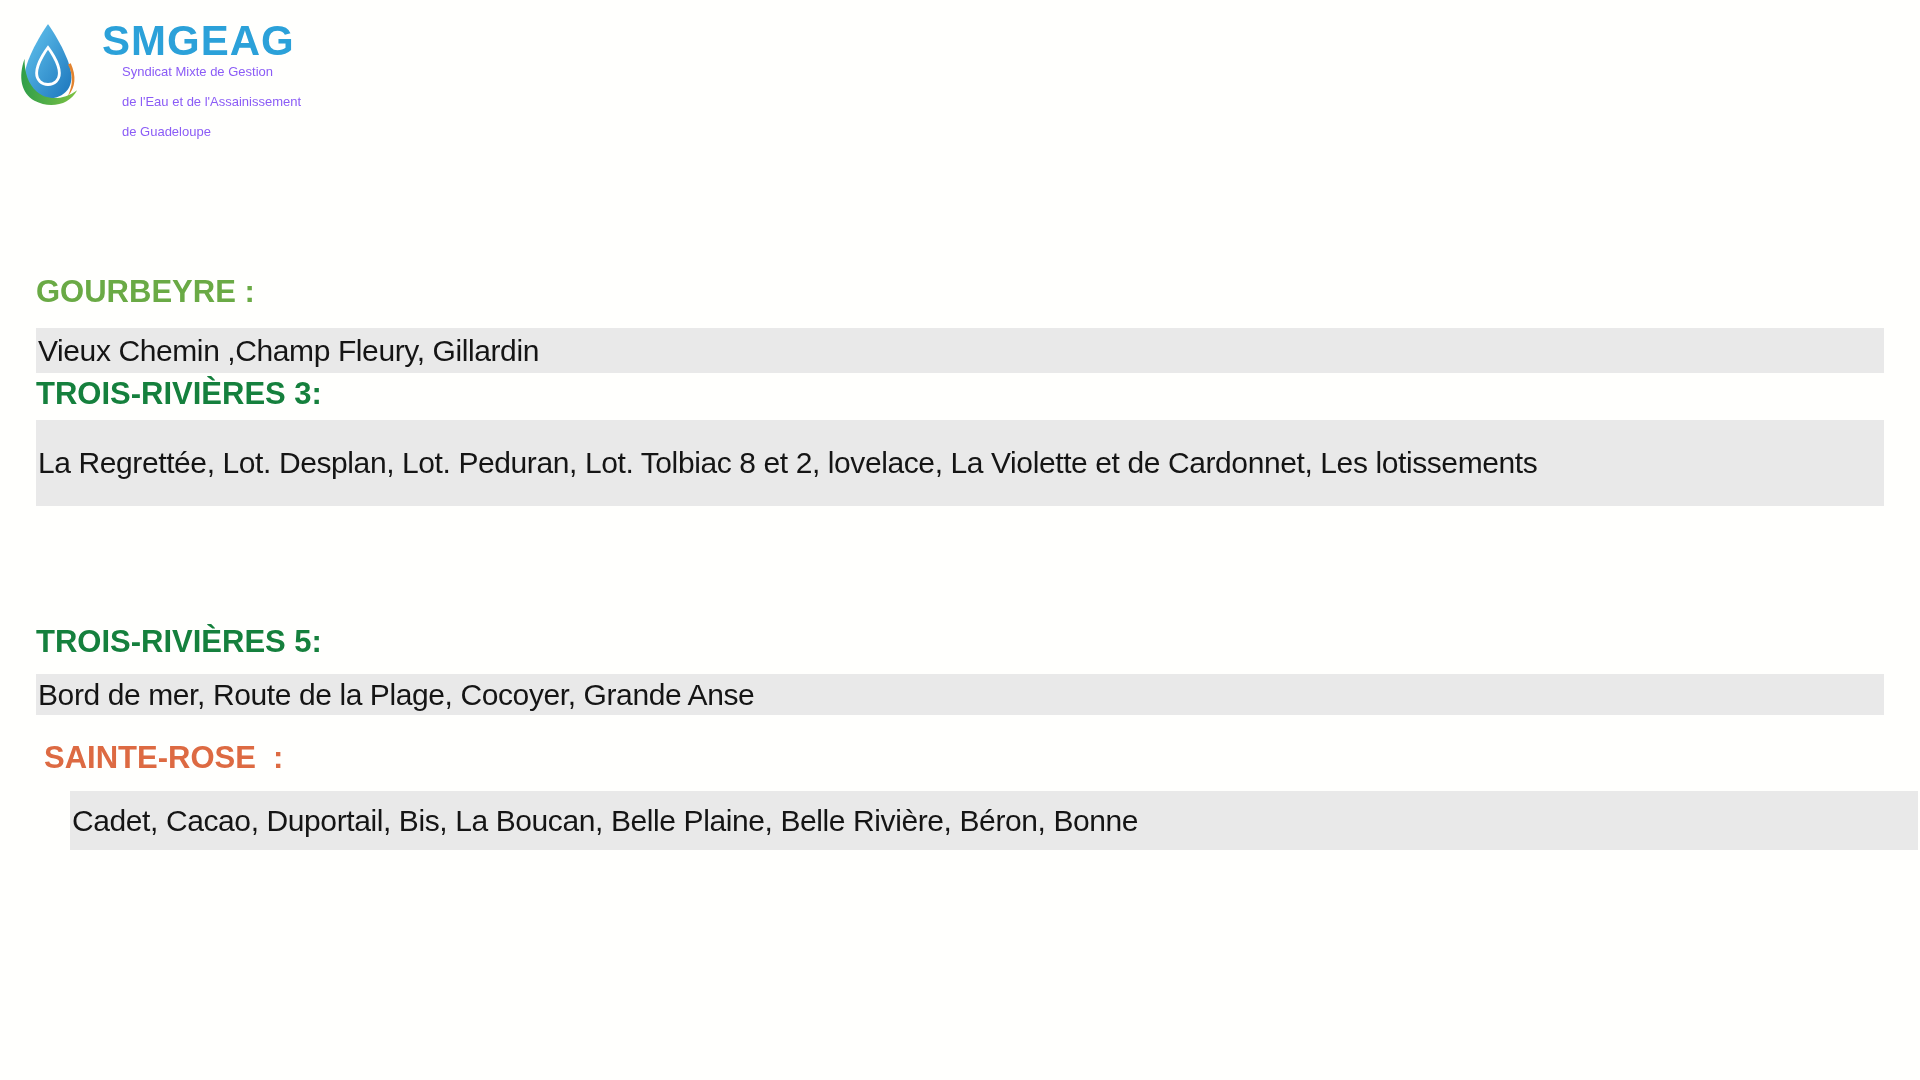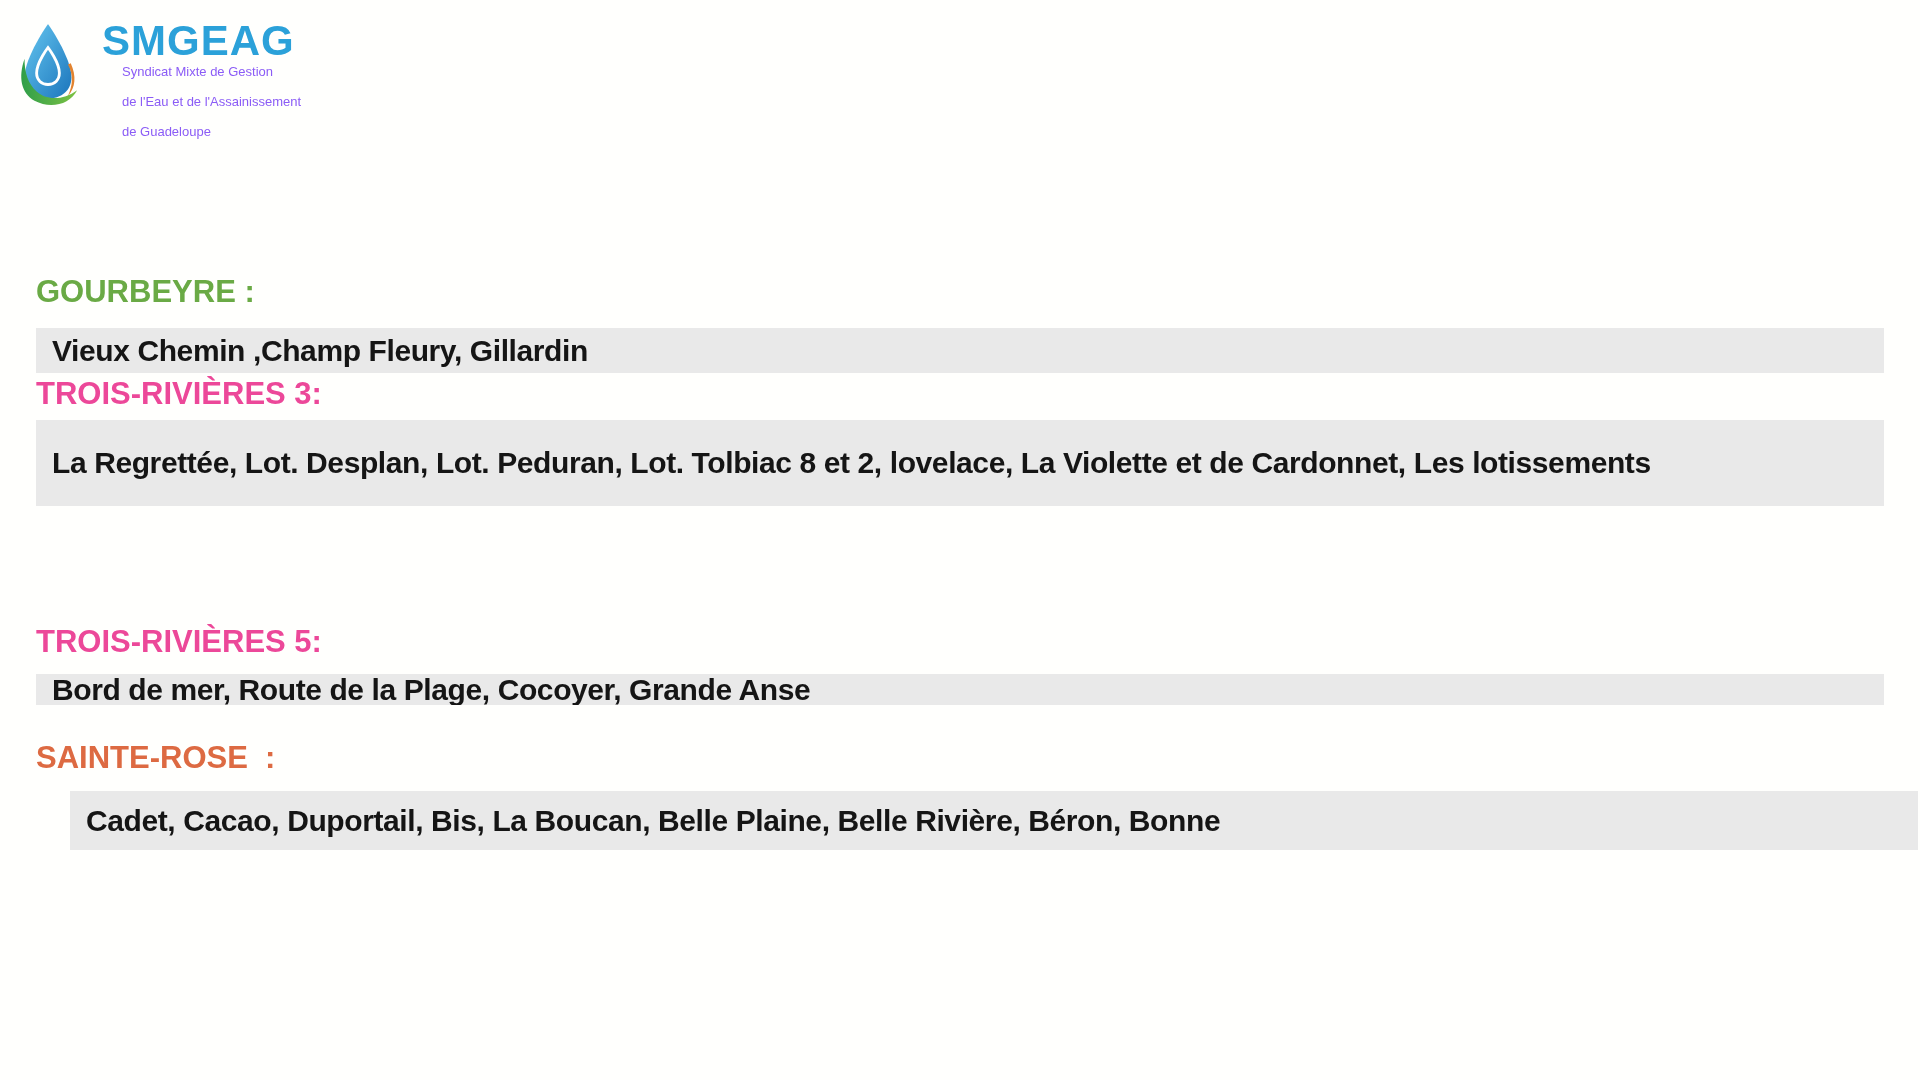--- a/index.html
+++ b/index.html
@@ -53,53 +53,53 @@
   .section-heading {
     position: absolute;
     left: 36px;
     height: 40px;
     line-height: 40px;
     font-size: 31px;
     font-weight: 700;
     white-space: pre;
   }
   .heading-green  { color: #6aaa45; }
-  .heading-yellow { color: #ec4899; }
+  .heading-yellow { color: #15803d; }
   .heading-orange { color: #dd6a42; }
 
   .grey-bar {
     position: absolute;
     left: 36px;
     width: 1848px;
     background: #e9e9e9;
     color: #151515;
     font-size: 30px;
-    font-weight: 700;
+    font-weight: 400;
     letter-spacing: -0.4px;
     overflow: hidden;
     display: flex;
     flex-direction: column;
     justify-content: center;
-    padding-left: 16px;
+    padding-left: 2px;
     box-sizing: border-box;
   }
   .grey-bar .line {
     white-space: nowrap;
     line-height: 38px;
   }
 
   #bar-gourbeyre       { top: 328px; height: 45px; }
   #bar-trois-rivieres3 { top: 420px; height: 86px; }
-  #bar-trois-rivieres5 { top: 674px; height: 31px; }
+  #bar-trois-rivieres5 { top: 674px; height: 41px; }
   #bar-sainte-rose     { top: 791px; height: 59px; margin-left: 34px; }
 
   #h-gourbeyre       { top: 272px; }
   #h-trois-rivieres3 { top: 374px; }
   #h-trois-rivieres5 { top: 622px; }
-  #h-sainte-rose     { top: 738px; }
+  #h-sainte-rose     { top: 738px; margin-left: 8px; }
 </style>
 </head>
 <body>
 
 <div class="canvas">
 
   <div class="logo">
     <svg class="logo-drop" viewBox="0 0 90 110" xmlns="http://www.w3.org/2000/svg">
       <defs>
         <linearGradient id="gradDrop" x1="0" y1="0" x2="1" y2="1">

